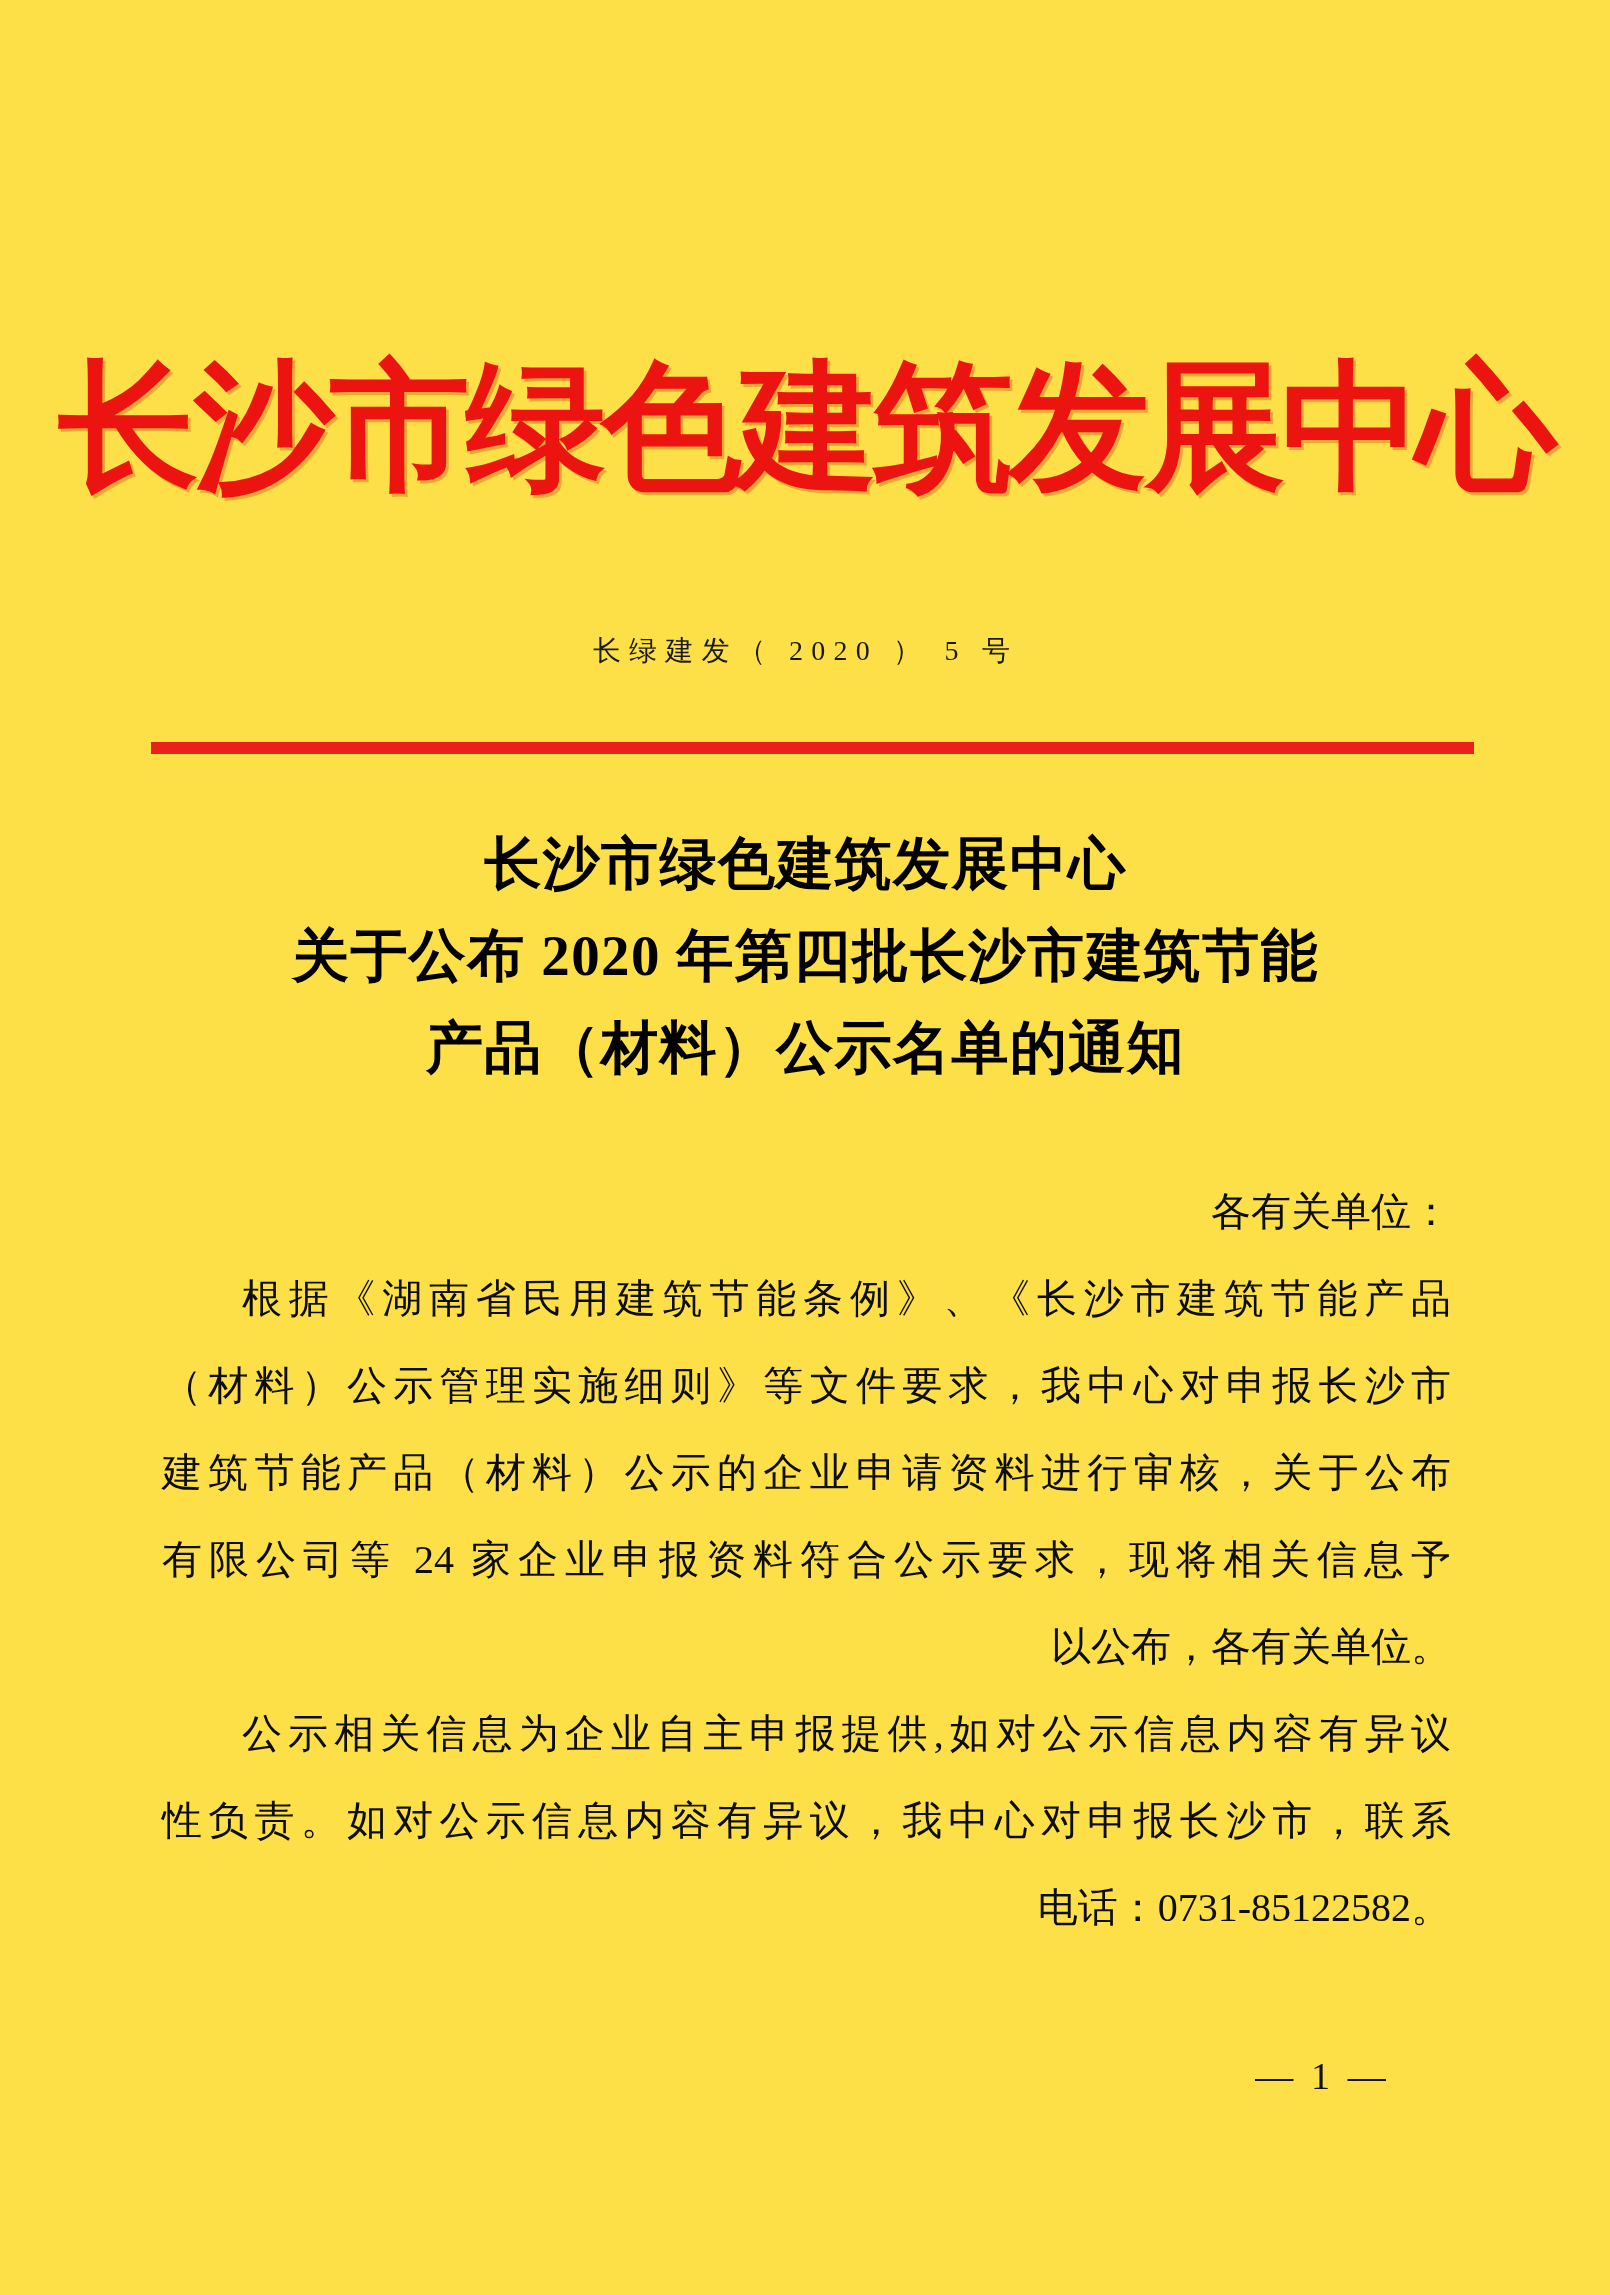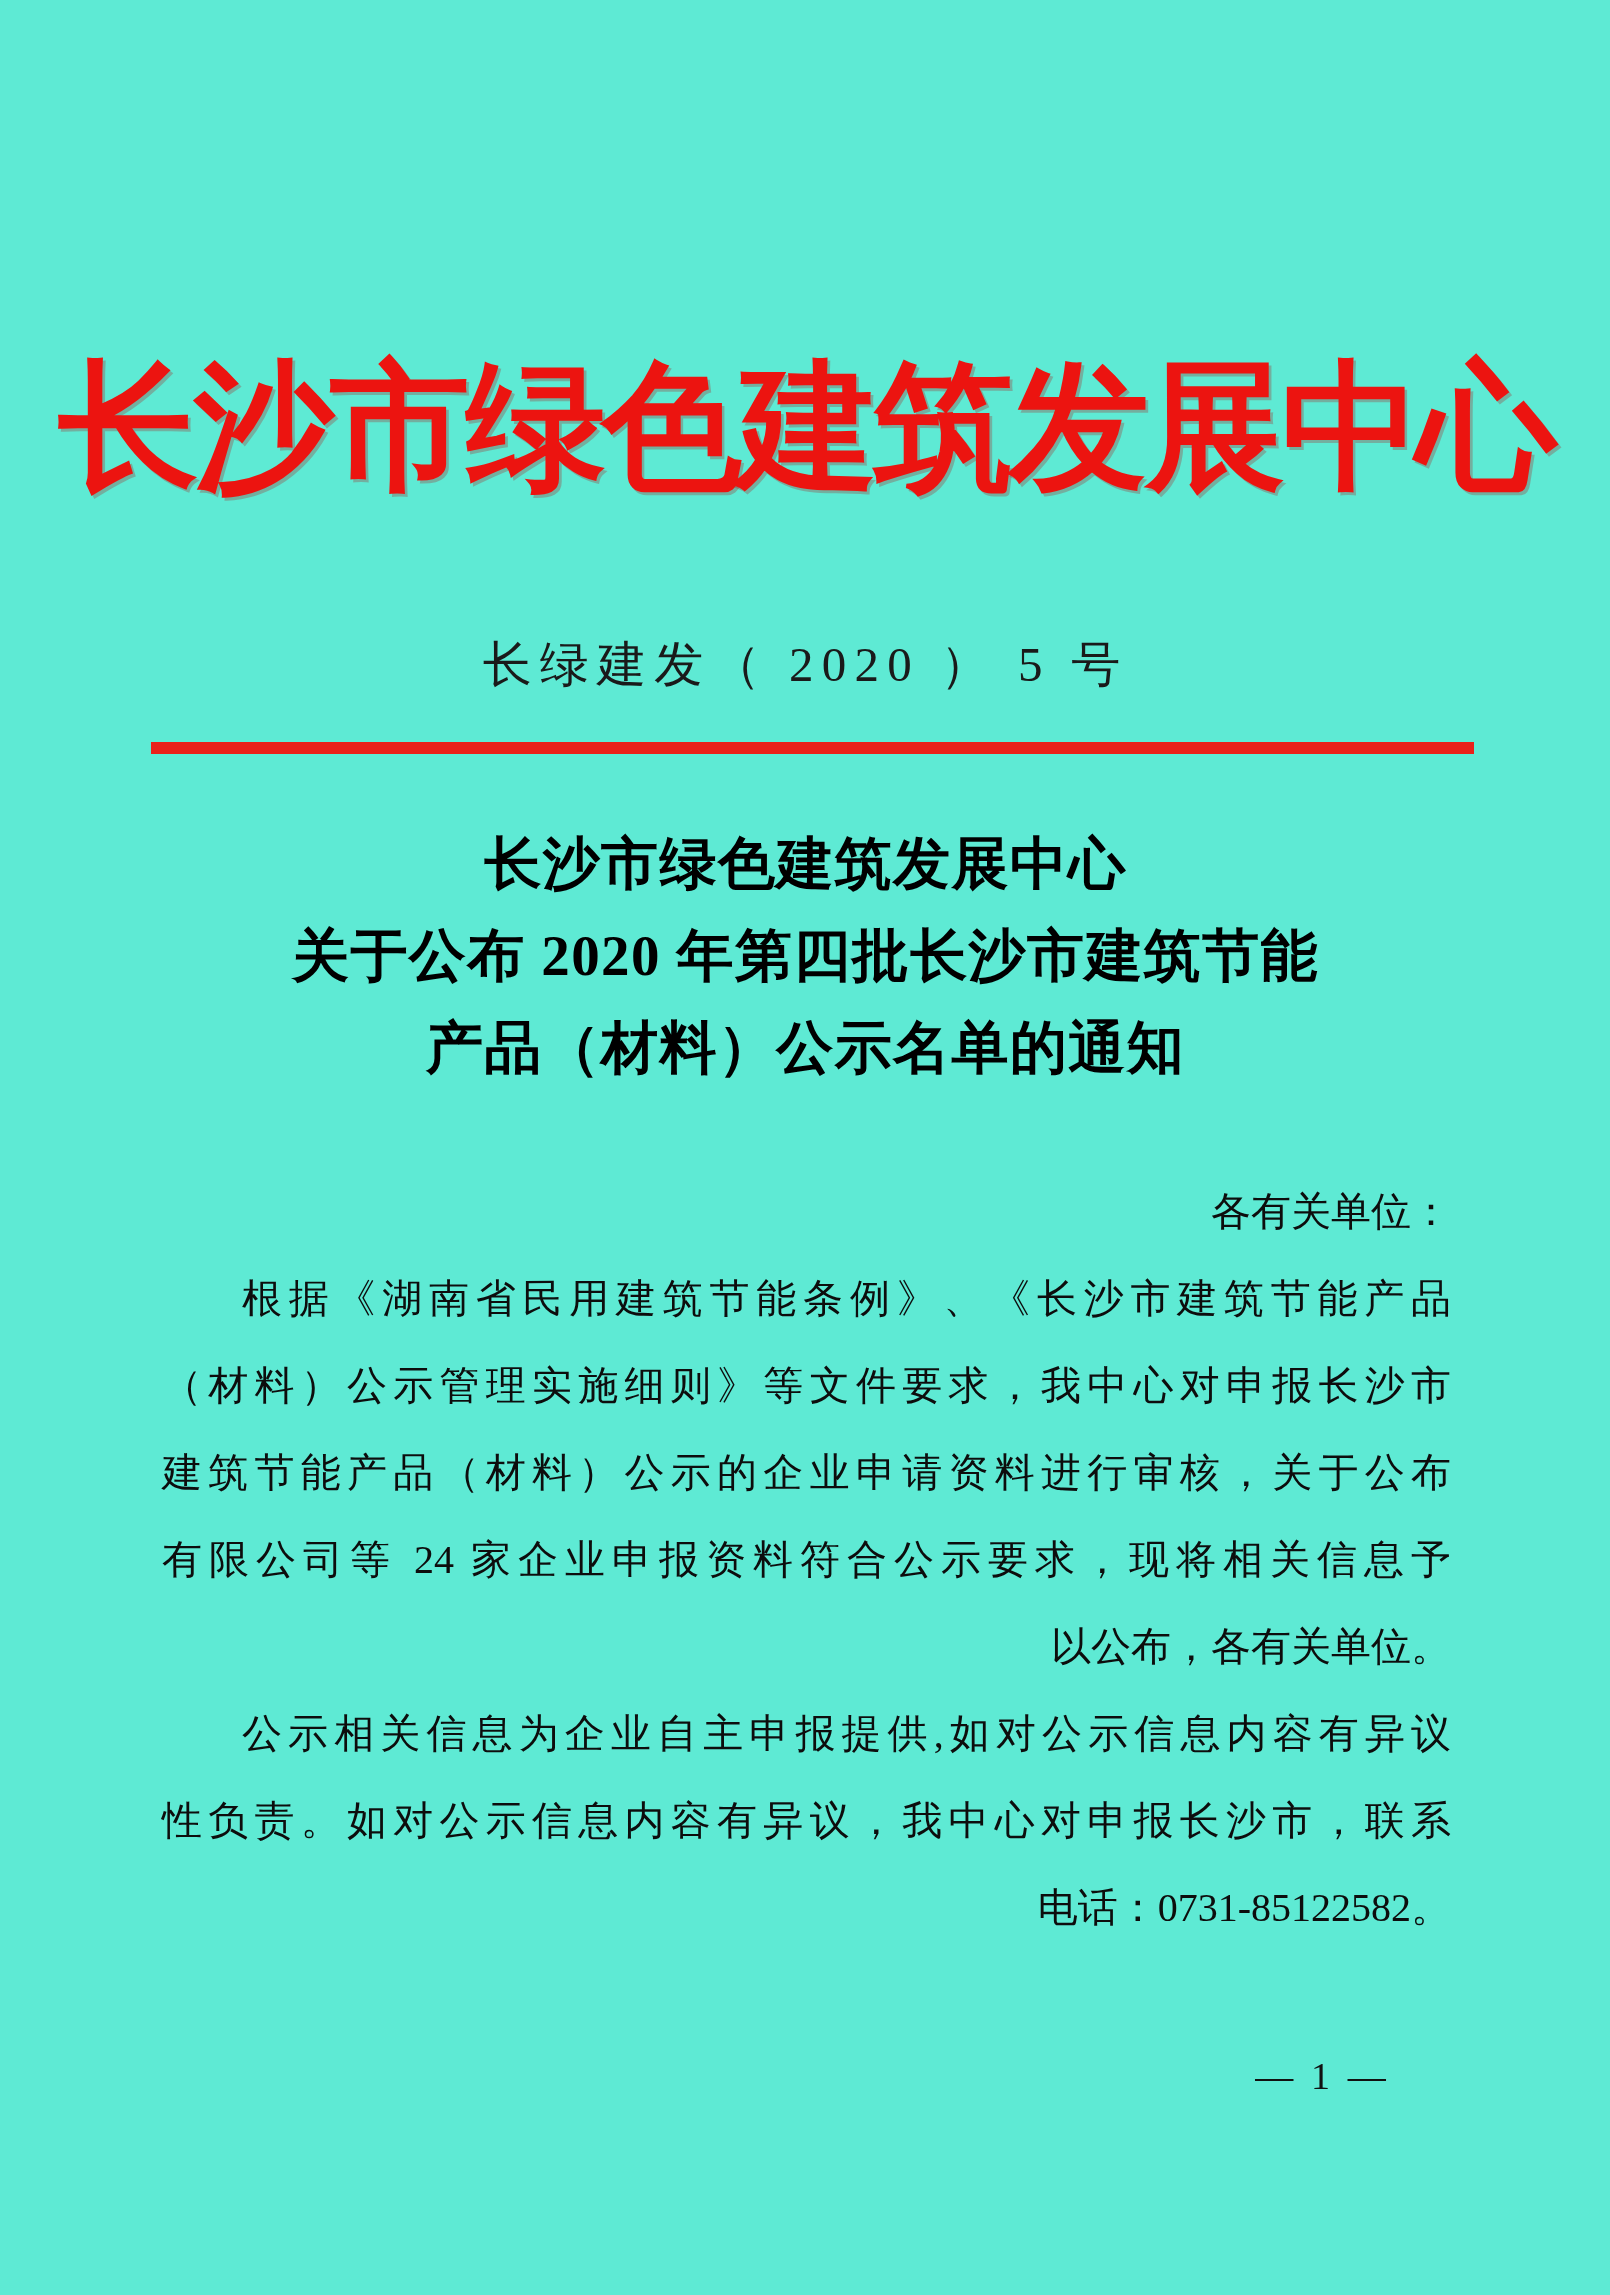--- a/index.html
+++ b/index.html
@@ -11,21 +11,21 @@
     position: relative;
     width: 1611px;
     height: 2295px;
     font-family: "Liberation Serif", "DejaVu Serif", serif;
     color: #111111;
     overflow: hidden;
   }
   .page {
     position: absolute;
     inset: 0;
-    background: #5eead4;
+    background: #fde047;
     text-decoration: underline;
   }
   
   .org-title {
     position: absolute;
     top: 344px;
     left: 0;
     right: 0;
     text-align: center;
     font-size: 140px;
@@ -36,21 +36,21 @@
     white-space: nowrap;
     text-shadow: 2.7px 3.4px 0 rgba(180, 0, 0, 0.25);
   }
   
   .doc-number {
     position: absolute;
     top: 631px;
     left: 0;
     right: 0;
     text-align: center;
-    font-size: 49px;
+    font-size: 28px;
     line-height: 1.4;
     color: #1a1a1a;
     letter-spacing: 8.2px;
     white-space: nowrap;
   }
   
   .red-rule {
     position: absolute;
     top: 742px;
     left: 151px;

